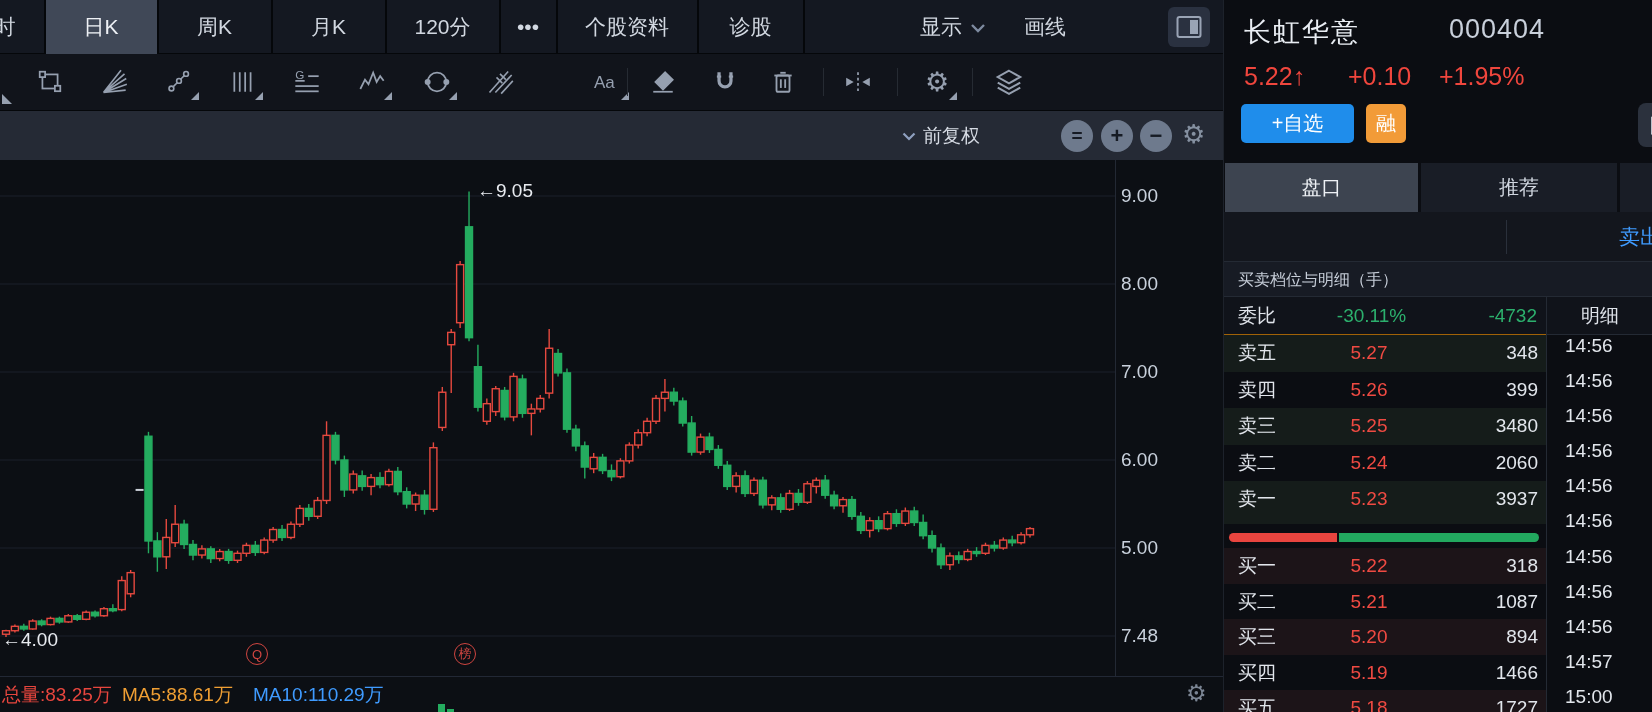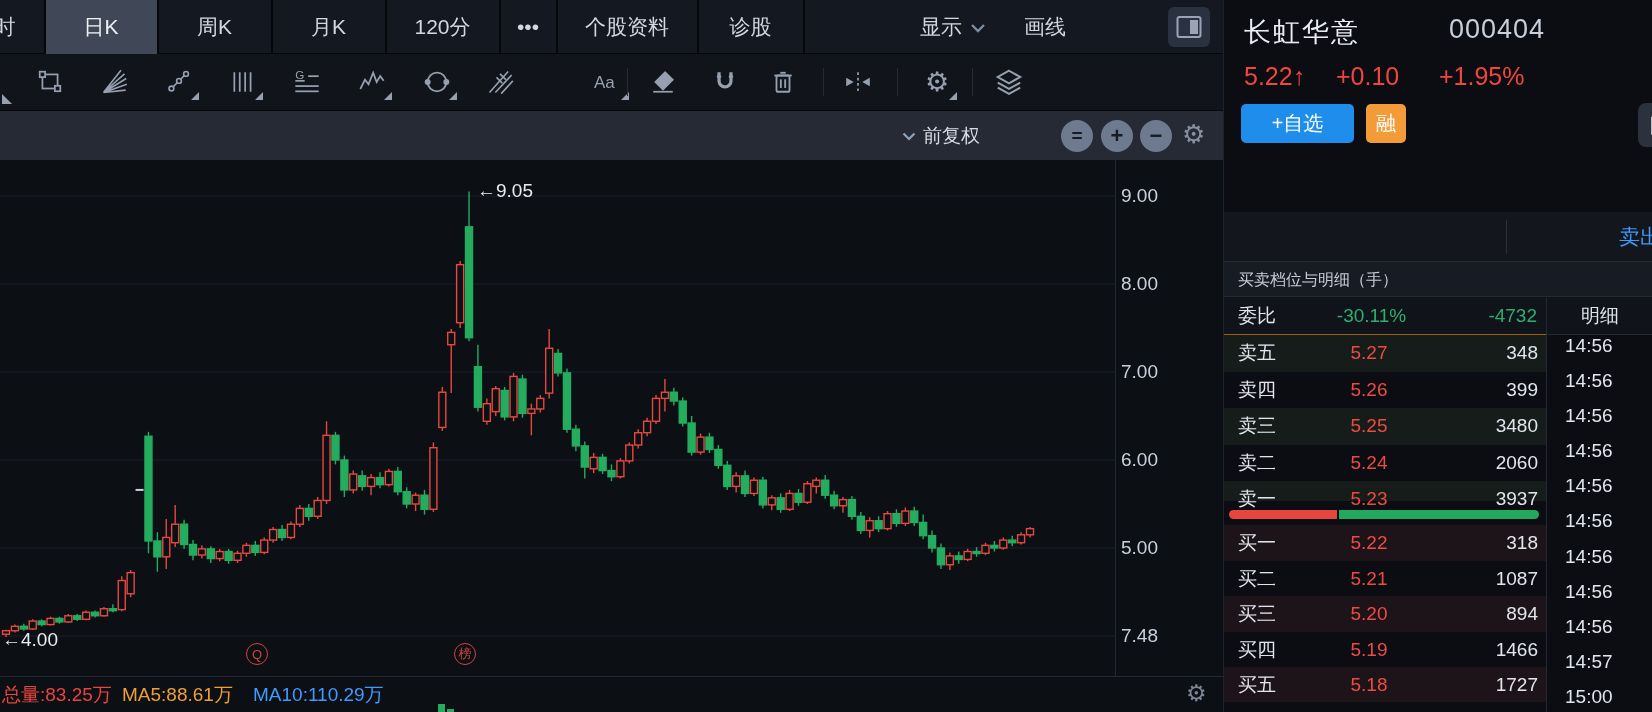--- a/index.html
+++ b/index.html
@@ -501,26 +501,31 @@
         <div class="vnub" style="left: 438px; height: 9px; top: 27px;"></div>
         <div class="vnub" style="left: 447px; height: 4px; top: 32px;"></div>
       </div>
     <div id="footer-gear">⚙</div>
   </div>
 
   <div id="panel">
     <div id="stock-title">长虹华意</div>
     <div id="stock-code">000404</div>
     <span class="pricetxt" style="left:20px;">5.22↑</span>
-    <span class="pricetxt" style="left:112px;">+0.10</span>
+    <span class="pricetxt" style="left:124px;">+0.10</span>
     <span class="pricetxt" style="left:215px;">+1.95%</span>
     <div id="watch-btn">+自选</div>
     <div id="margin-badge">融</div>
     <div id="corner-btn">日</div>
 
+    <div id="ptabs">
+        <div class="ptab active">盘口</div>
+        <div class="ptab">推荐</div>
+        <div class="ptab"></div>
+      </div>
 
     <div id="buysell">
       <div id="bs-div"></div>
       <div id="sell-label">卖出</div>
     </div>
 
     <div id="book-header">买卖档位与明细（手）</div>
 
     <div id="weibi-row">
       <span id="weibi-label">委比</span>
@@ -544,21 +549,21 @@
         <div class="brow" style="height: 36.6px; line-height: 36.6px; background: rgb(21, 28, 26);">
           <span class="lbl">卖三</span>
           <span class="prc">5.25</span>
           <span class="vol">3480</span>
         </div>
         <div class="brow" style="height: 36.6px; line-height: 36.6px; background: transparent;">
           <span class="lbl">卖二</span>
           <span class="prc">5.24</span>
           <span class="vol">2060</span>
         </div>
-        <div class="brow" style="height: 20px; line-height: 36.6px; background: rgb(21, 28, 26);">
+        <div class="brow" style="height: 43px; line-height: 36.6px; background: rgb(21, 28, 26);">
           <span class="lbl">卖一</span>
           <span class="prc">5.23</span>
           <span class="vol">3937</span>
         </div>
         <div class="brow" style="height: 24px;">
           <div id="bias-bar">
             <div id="bar-red" style="width:34.9%"></div>
             <div id="bar-green" style="width:64.39999999999999%"></div>
           </div>
         </div>

